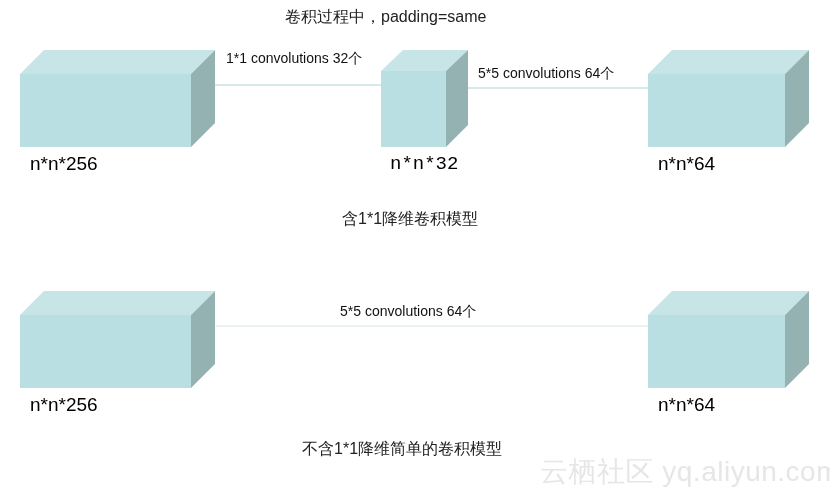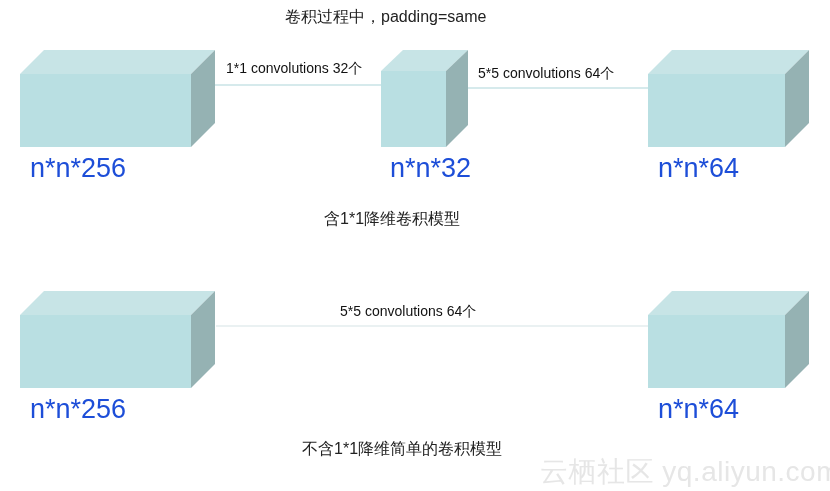--- a/index.html
+++ b/index.html
@@ -2,21 +2,21 @@
 <html><head>
 <meta charset="utf-8">
 <style>
   html, body { margin: 0; padding: 0; }
   body { width: 830px; height: 491px; background: #ffffff; position: relative; overflow: hidden;
          font-family: "Liberation Sans", "DejaVu Sans", sans-serif; color: #111; }
   .abs { position: absolute; }
   svg.canvas { position: absolute; left: 0; top: 0; }
   .title { font-size: 16px; color: #222; white-space: nowrap; }
   .conv-label { font-size: 14px; color: #111; white-space: nowrap; }
-  .dim-label { font-size: 27px; color: #1d4ed8; white-space: nowrap; }
+  .dim-label { font-size: 19px; color: #000000; white-space: nowrap; }
   .caption { font-size: 16px; color: #222; white-space: nowrap; }
   .watermark { font-size: 28px; color: #e6e6e6; white-space: nowrap; letter-spacing: 0.5px; }
 </style>
 </head>
 <body>
 
 <svg class="canvas" width="830" height="491" viewBox="0 0 830 491">
 
   <line x1="205" y1="85" x2="381" y2="85" stroke="#c9e3e6" stroke-width="1.5"></line>
   <line x1="466" y1="88" x2="648" y2="88" stroke="#c9e3e6" stroke-width="1.5"></line>
@@ -49,28 +49,28 @@
 
   <g>
     <polygon points="648,315 672,291 809,291 785,315" fill="#c7e4e6"></polygon>
     <polygon points="785,315 809,291 809,364 785,388" fill="#95b2b3"></polygon>
     <rect x="648" y="315" width="137" height="73" fill="#b9dfe2"></rect>
   </g>
 </svg>
 
 <div class="abs title" style="left:285px; top:7px;">卷积过程中，padding=same</div>
 
-<div class="abs conv-label" style="left:226px; top:60px;">1*1 convolutions 32个</div>
+<div class="abs conv-label" style="left:226px; top:50px;">1*1 convolutions 32个</div>
 <div class="abs conv-label" style="left:478px; top:65px;">5*5 convolutions 64个</div>
 
 <div class="abs dim-label" style="left:30px; top:153px;">n*n*256</div>
-<div class="abs dim-label" style="left:390px; top:153px;">n*n*32</div>
+<div class="abs dim-label" style="left:390px; top:153px;font-family:Liberation Mono, monospace;">n*n*32</div>
 <div class="abs dim-label" style="left:658px; top:153px;">n*n*64</div>
 
-<div class="abs caption" style="left:324px; top:209px;text-align:center;">含1*1降维卷积模型</div>
+<div class="abs caption" style="left:342px; top:209px;text-align:center;">含1*1降维卷积模型</div>
 
 <div class="abs conv-label" style="left:340px; top:303px;">5*5 convolutions 64个</div>
 
 <div class="abs dim-label" style="left:30px; top:394px;">n*n*256</div>
 <div class="abs dim-label" style="left:658px; top:394px;">n*n*64</div>
 
 <div class="abs caption" style="left:302px; top:439px;">不含1*1降维简单的卷积模型</div>
 
 <div class="abs watermark" style="left:540px; top:453px;">云栖社区 yq.aliyun.com</div>
 

